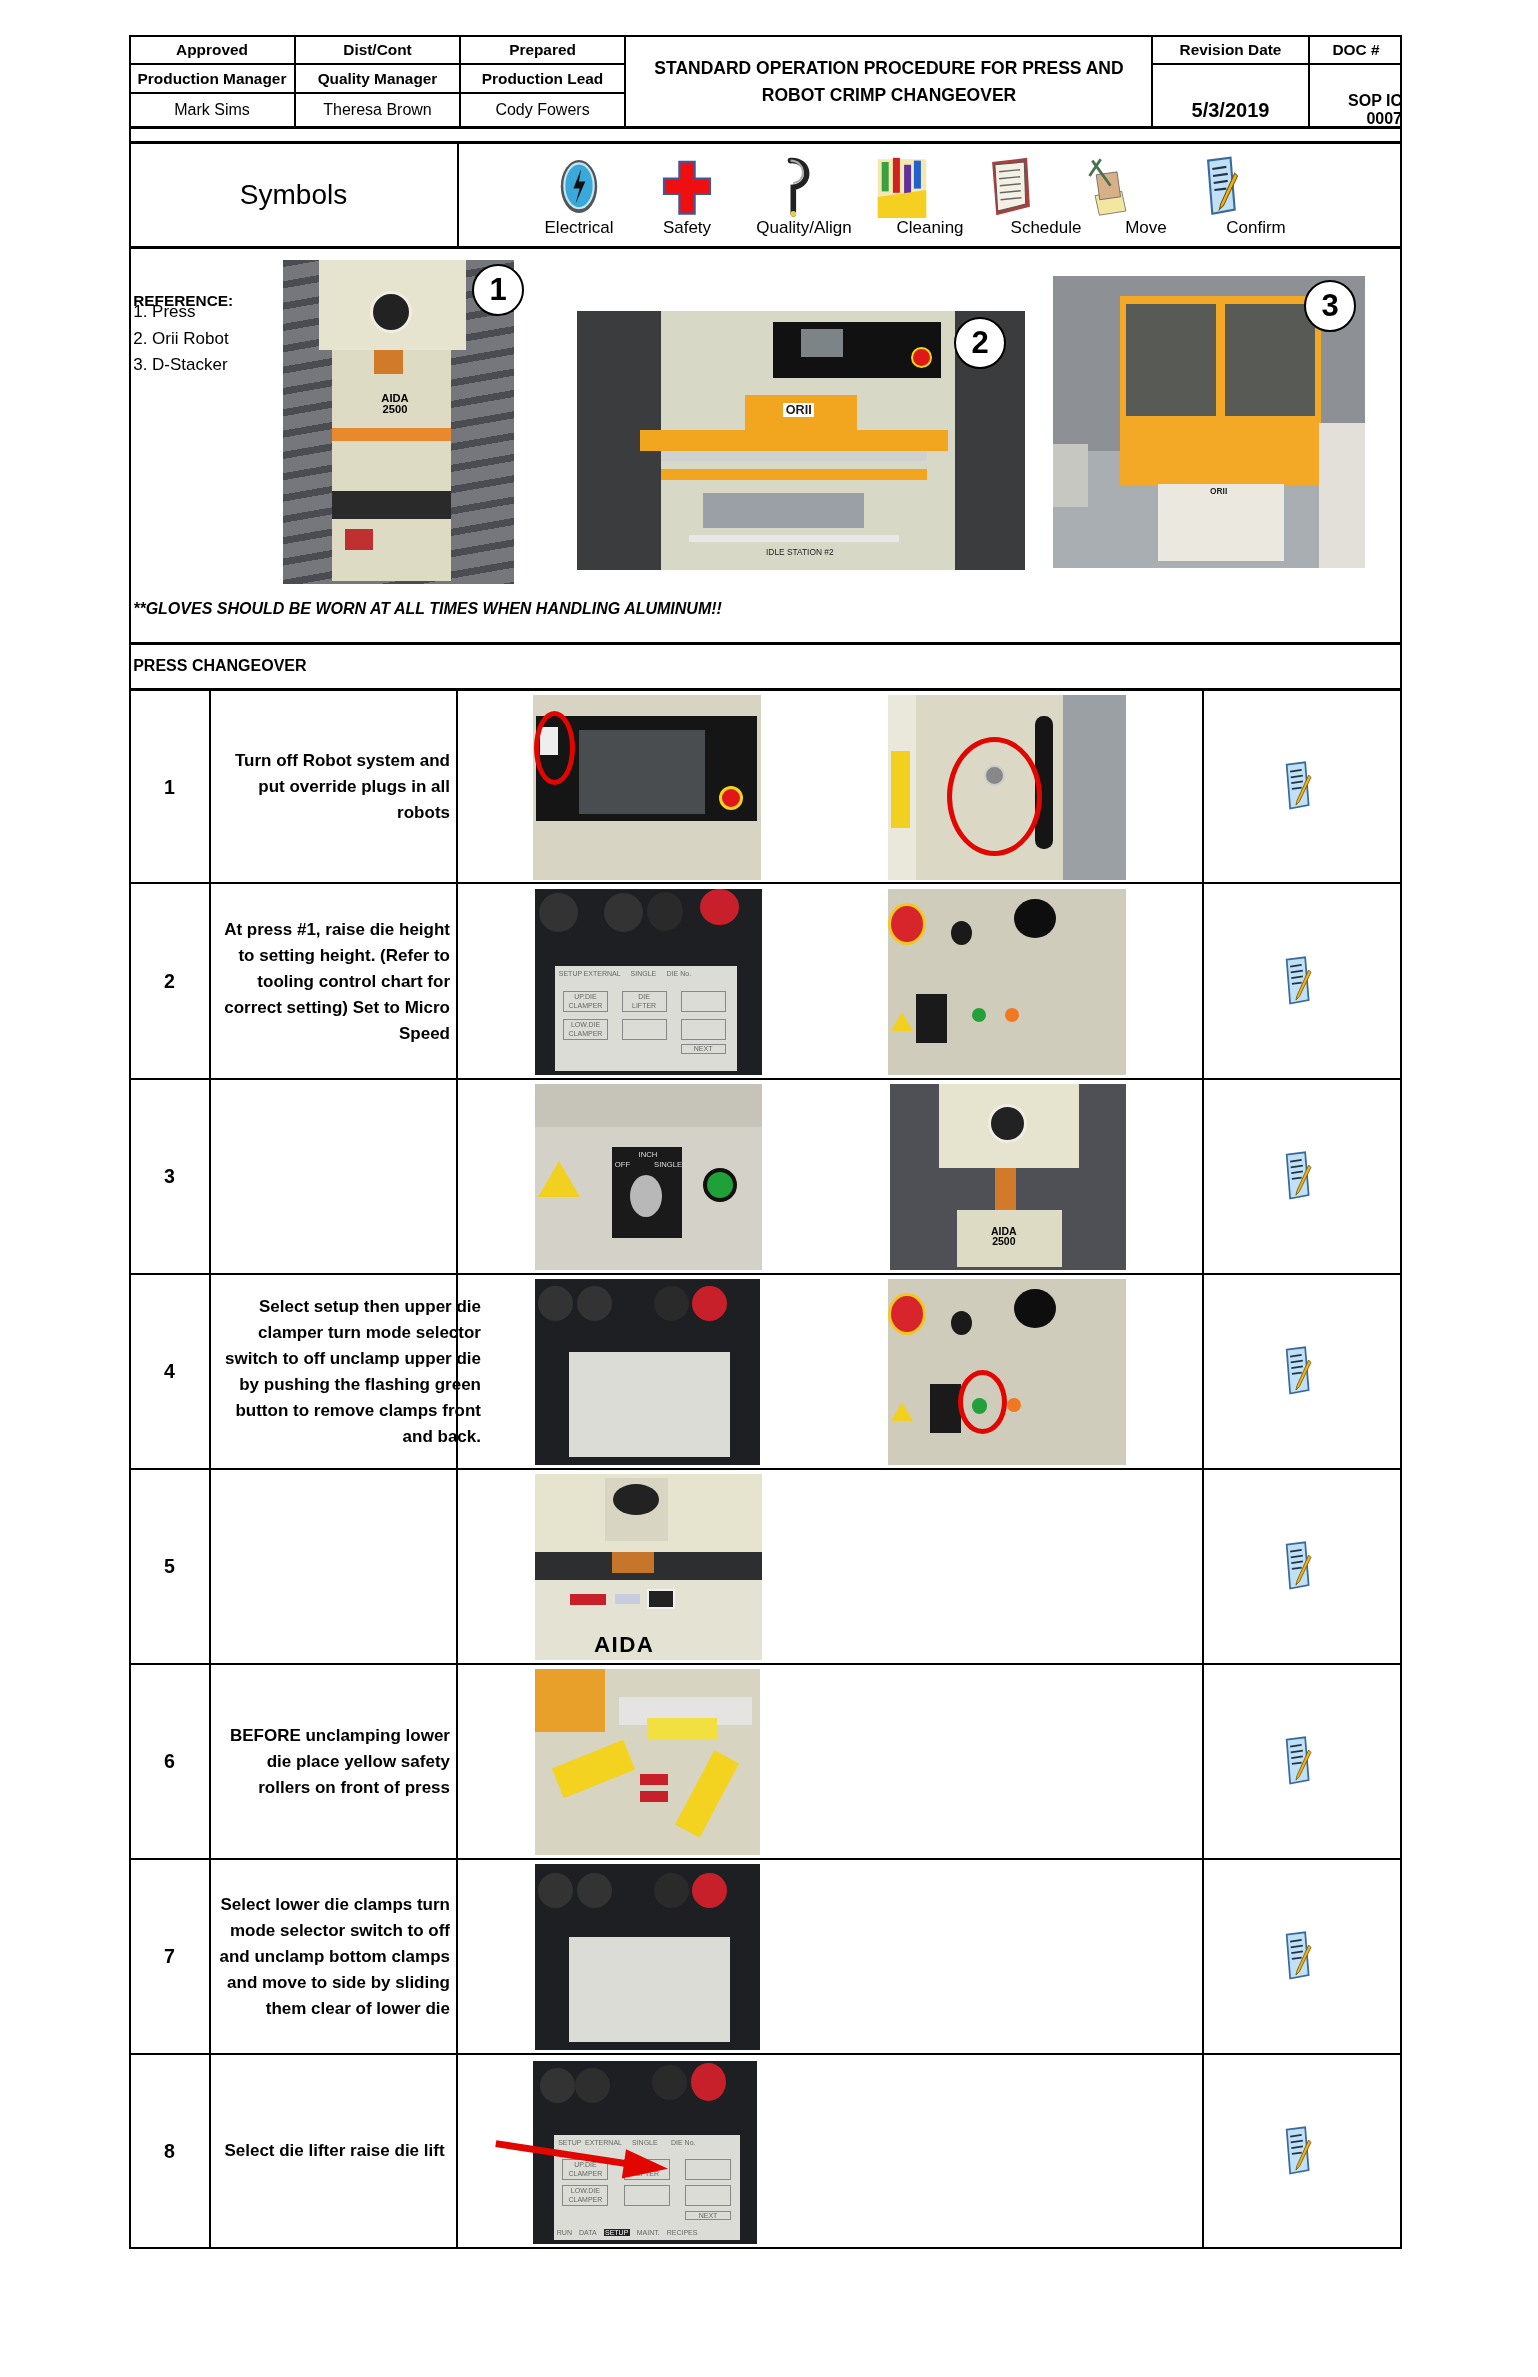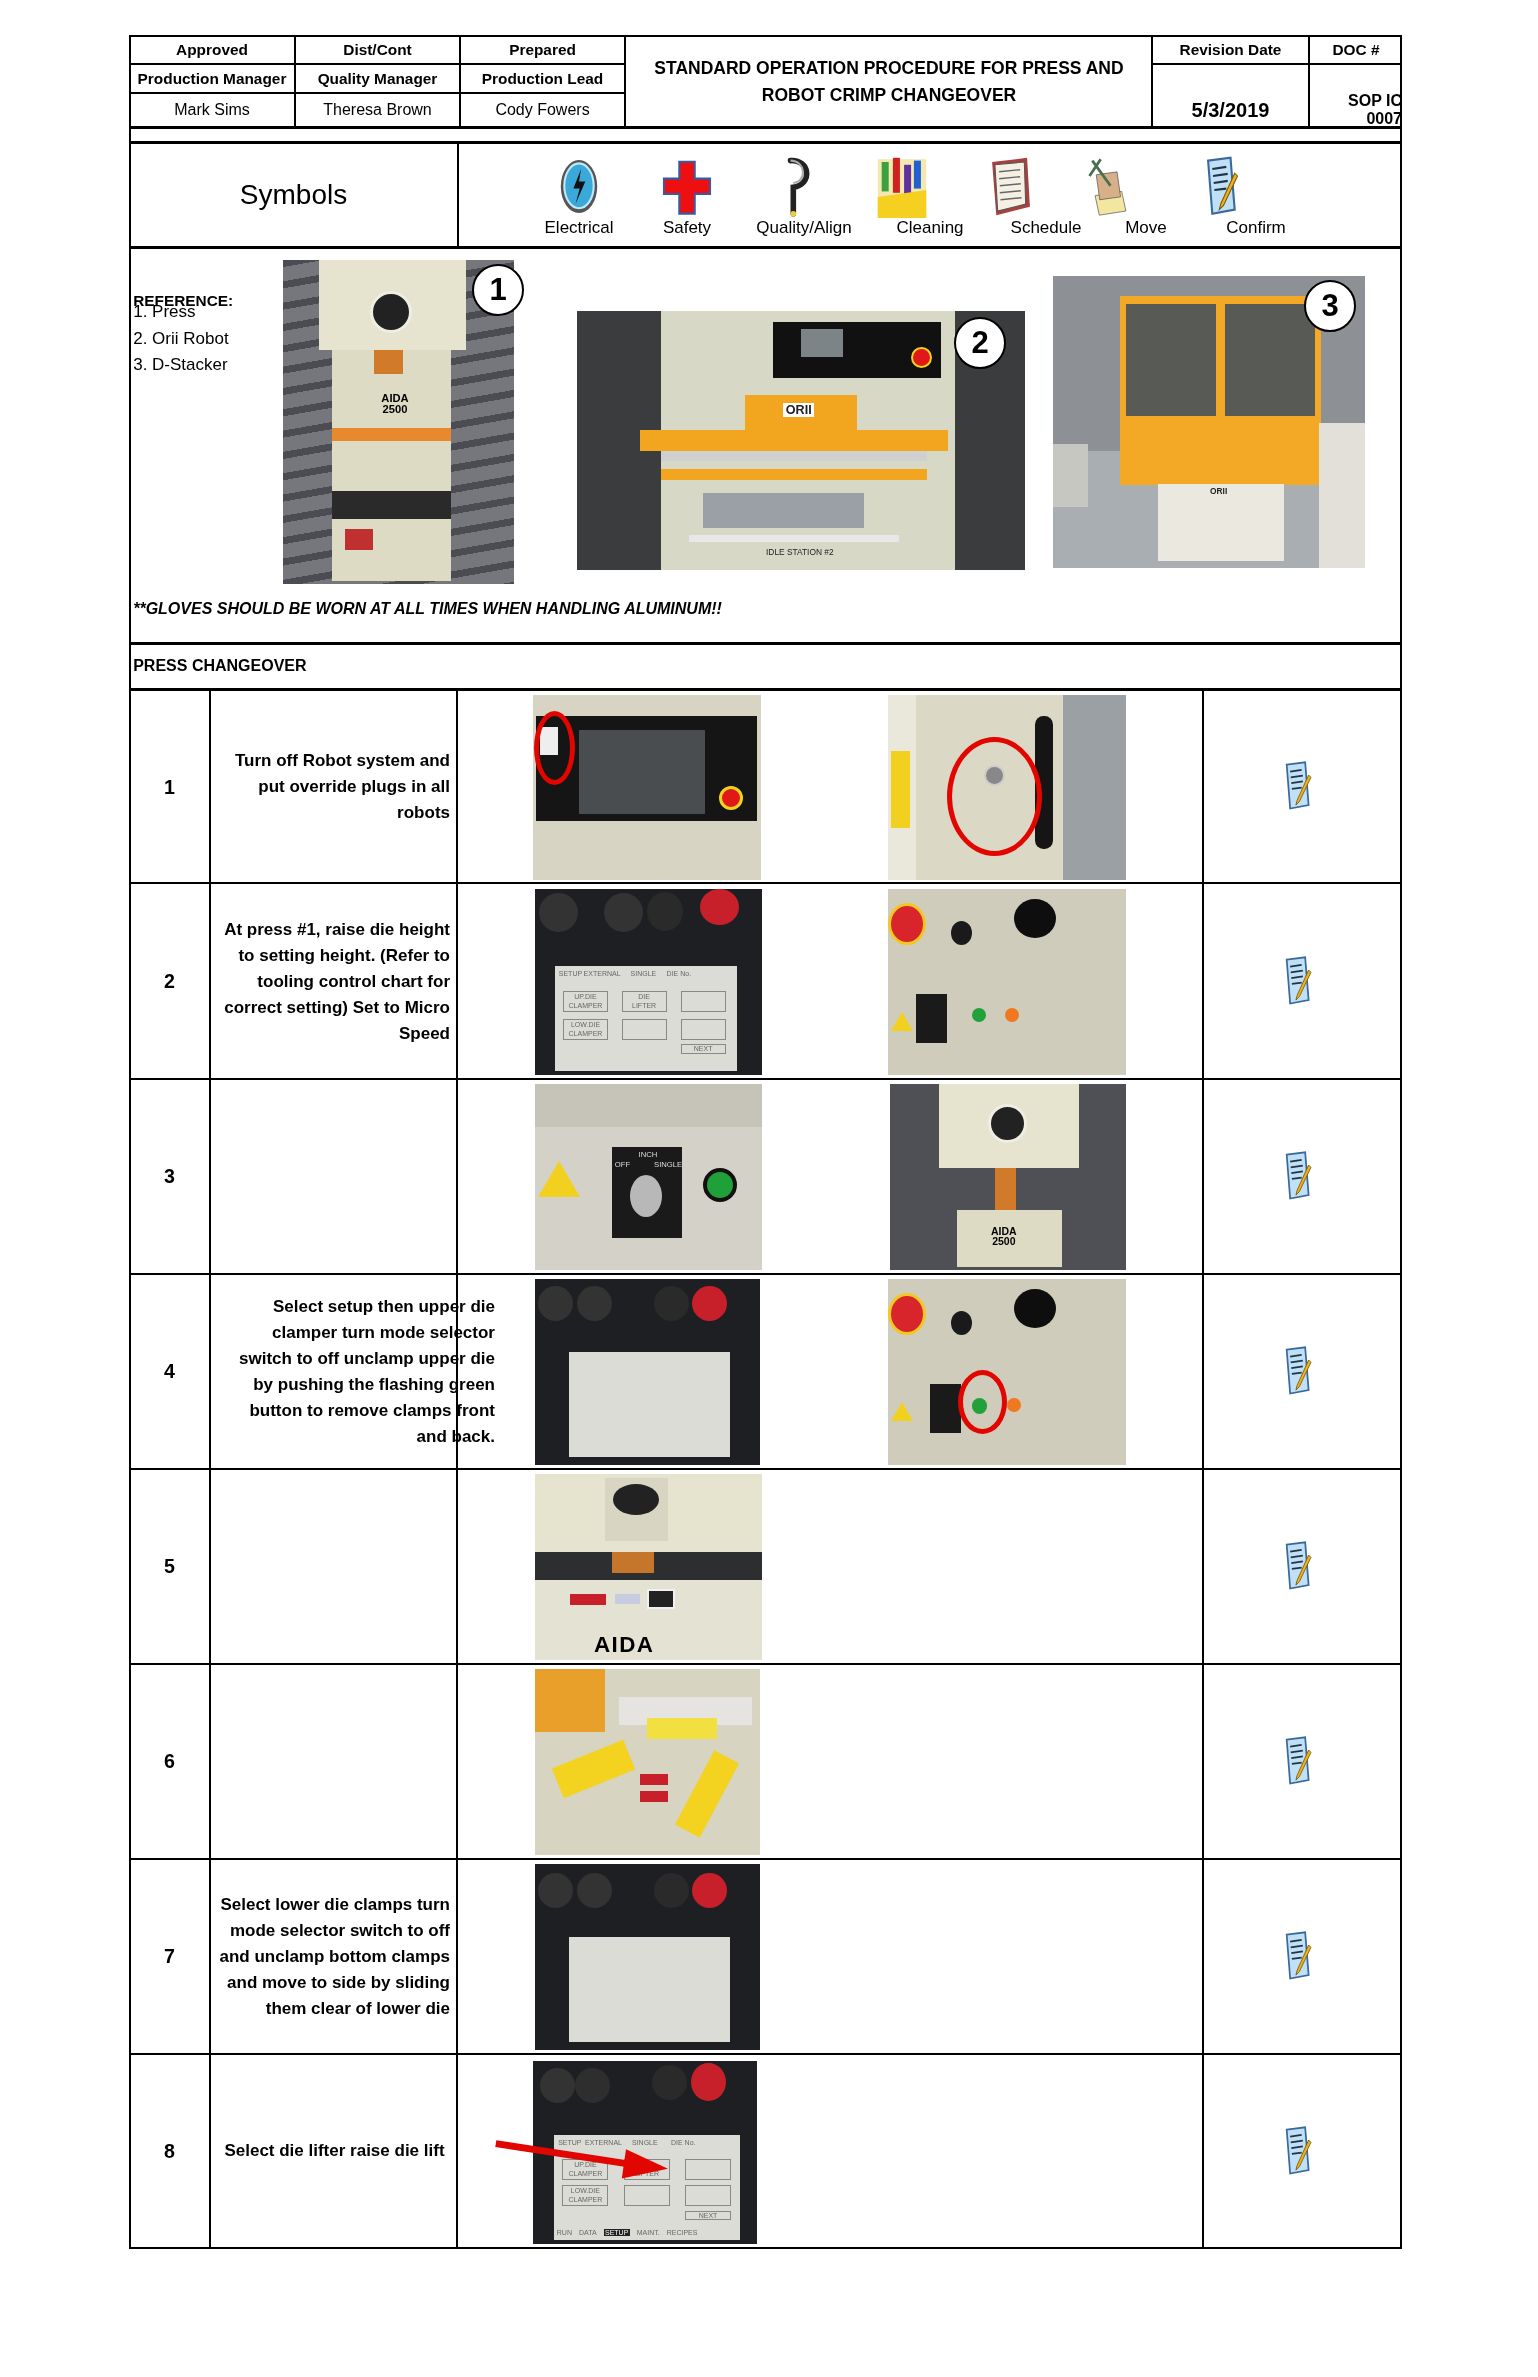--- a/index.html
+++ b/index.html
@@ -315,21 +315,21 @@
             <path d="M26 40 L46 37"></path>
             <path d="M27 50 L44 48"></path>
           </g>
           <path d="M56 26 L36 70 L34 78 L40 72 L60 30 Z" fill="#f0b020" stroke="#7a5a00" stroke-width="1.5"></path>
         </svg>
     </div>
   </div>
 
   <div class="abs" style="left:0;top:1240px;width:1273px;height:193px;">
     <div class="cell-c step-num" style="left:0;top:0;width:81px;height:193px;">4</div>
-    <div class="cell-c step-text" style="left:97px;top:0;width:276px;height:193px;">Select setup then upper die clamper turn mode selector switch to off unclamp upper die by pushing the flashing green button to remove clamps front and back.</div>
+    <div class="cell-c step-text" style="left:83px;top:0;width:276px;height:193px;">Select setup then upper die clamper turn mode selector switch to off unclamp upper die by pushing the flashing green button to remove clamps front and back.</div>
     <div class="photo" style="left:406px;top:4.2px;width:225px;height:186px;background:#1e1f22;">
       <div class="abs" style="left:2.8px;top:7px;width:35px;height:35px;border-radius:50%;background:#333;"></div>
       <div class="abs" style="left:42px;top:7px;width:35px;height:35px;border-radius:50%;background:#333;"></div>
       <div class="abs" style="left:119px;top:7px;width:35px;height:35px;border-radius:50%;background:#2a2a2a;"></div>
       <div class="abs" style="left:157px;top:7px;width:35px;height:35px;border-radius:50%;background:#c8202a;"></div>
       <div class="abs" style="left:34px;top:73px;width:161px;height:105px;background:#dcdcd6;"></div>
     </div>
     <div class="photo" style="left:759px;top:4.2px;width:238px;height:186px;background:#cfccbb;">
       <div class="abs" style="left:0;top:14px;width:38px;height:42px;border-radius:50%;background:#d8252c;border:3.5px solid #f2c820;"></div>
       <div class="abs" style="left:63px;top:32px;width:21px;height:24px;border-radius:50%;background:#1a1a1a;"></div>
@@ -376,20 +376,21 @@
             <path d="M26 40 L46 37"></path>
             <path d="M27 50 L44 48"></path>
           </g>
           <path d="M56 26 L36 70 L34 78 L40 72 L60 30 Z" fill="#f0b020" stroke="#7a5a00" stroke-width="1.5"></path>
         </svg>
     </div>
   </div>
 
   <div class="abs" style="left:0;top:1630px;width:1273px;height:193px;">
     <div class="cell-c step-num" style="left:0;top:0;width:81px;height:193px;">6</div>
+    <div class="cell-c step-text" style="left:83px;top:0;width:245px;height:193px;">BEFORE unclamping lower die place yellow safety rollers on front of press</div>
     <div class="photo" style="left:406px;top:4.2px;width:225px;height:186px;background:#d8d4c2;">
       <div class="abs" style="left:0;top:0;width:70px;height:63px;background:#e9a02a;"></div>
       <div class="abs" style="left:84px;top:28px;width:133px;height:28px;background:#e6e4e0;"></div>
       <div class="abs" style="left:112px;top:49px;width:70px;height:21px;background:#f2e040;"></div>
       <div class="abs" style="left:19.6px;top:84px;width:77px;height:32px;background:#f3d320;transform:rotate(-22deg);"></div>
       <div class="abs" style="left:158px;top:83px;width:28px;height:84px;background:#f3d320;transform:rotate(28deg);"></div>
       <div class="abs" style="left:105px;top:105px;width:28px;height:11.2px;background:#c8202a;"></div>
       <div class="abs" style="left:105px;top:122px;width:28px;height:11.2px;background:#c8202a;"></div>
     </div>
     <div class="abs" style="left:1147px;top:70px;">

